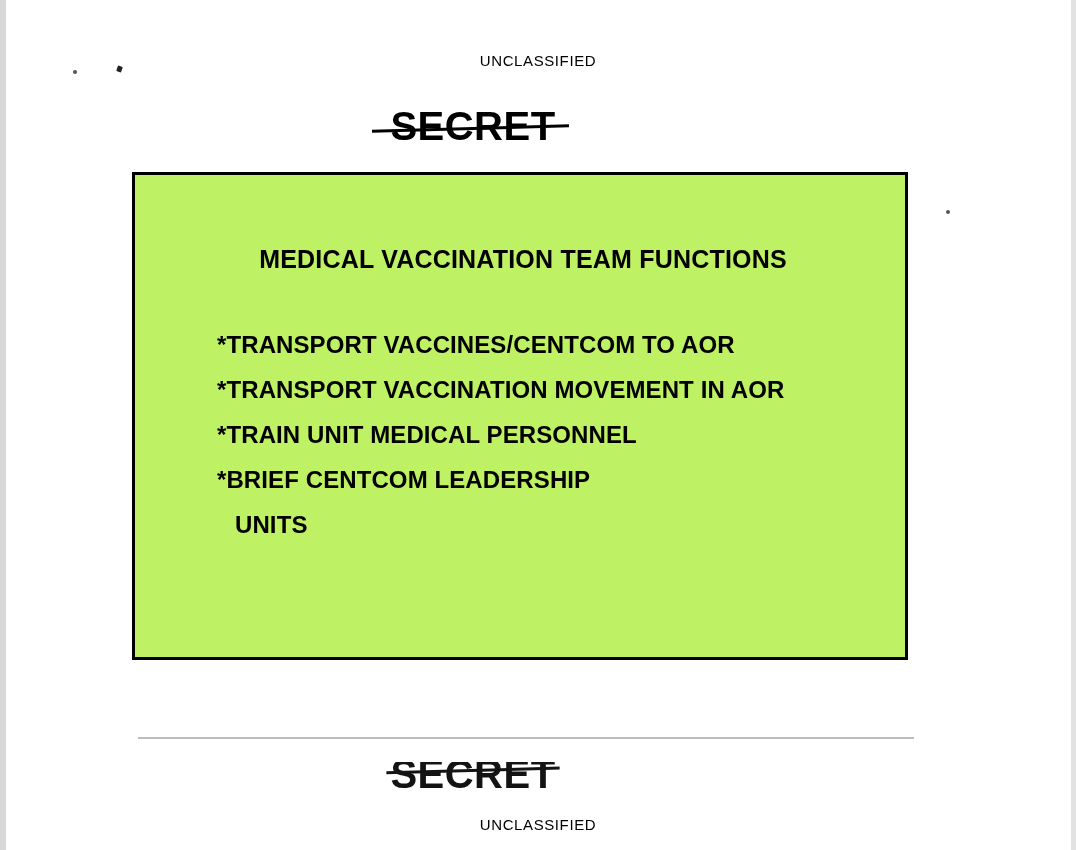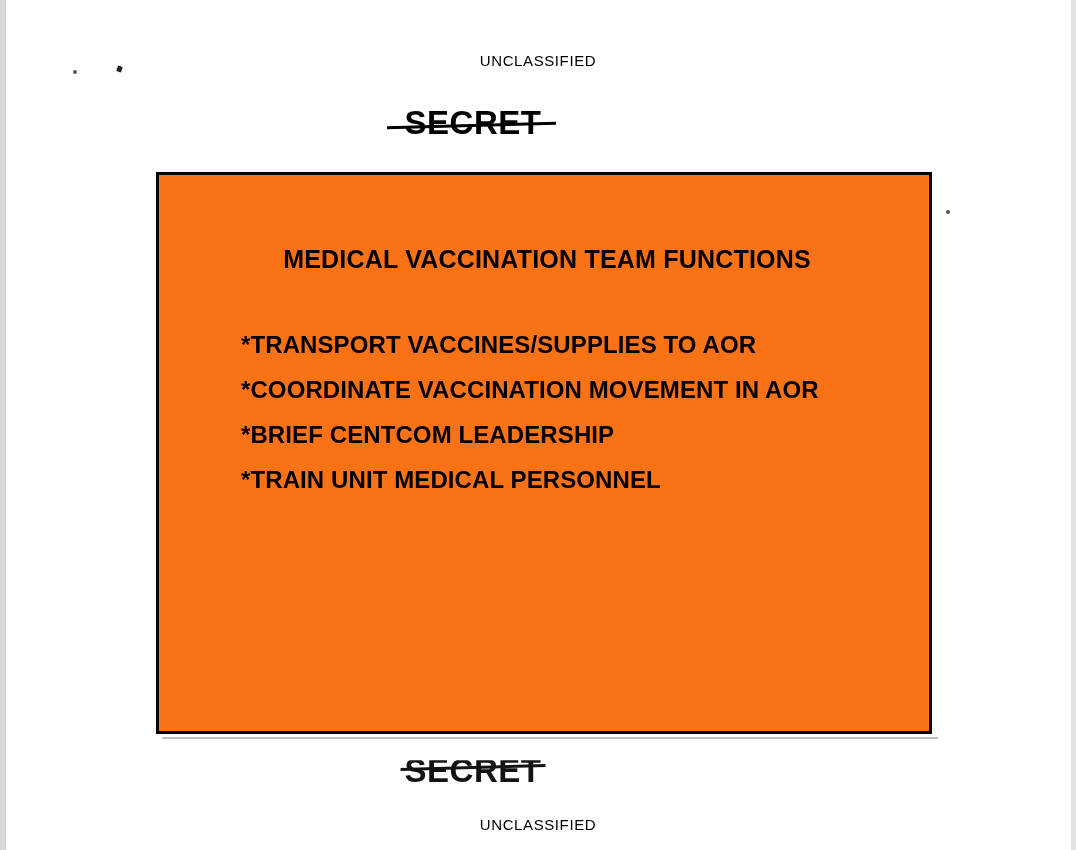--- a/index.html
+++ b/index.html
@@ -57,21 +57,21 @@
     letter-spacing: 0.6px;
   }
 
   
   .secret-stamp {
     position: absolute;
     left: 0;
     width: 946px;
     text-align: center;
     font-weight: bold;
-    font-size: 33px;
+    font-size: 40px;
     letter-spacing: 0.5px;
     font-family: "Liberation Sans", sans-serif;
   }
   .secret-stamp .txt {
     position: relative;
     display: inline-block;
     padding: 0 4px;
   }
   .secret-stamp .txt::after {
     content: "";
@@ -105,26 +105,26 @@
     border-radius: 50%;
   }
   .speck.s1 { left: 73px;  top: 70px;  width: 4px; height: 4px; }
   .speck.s2 { left: 117px; top: 66px;  width: 5px; height: 6px; background:#222; border-radius:1px; transform: rotate(20deg); }
   .speck.s3 { left: 946px; top: 210px; width: 4px; height: 4px; }
   .speck.s4 { left: 905px; top: 176px; width: 3px; height: 3px; }
 
   
   .slide-box {
     position: absolute;
-    left: 156px;
+    left: 132px;
     top: 172px;
     width: 776px;
-    height: 562px;
+    height: 488px;
     border: 3px solid #000;
-    background: #f97316;
+    background: #bef264;
     box-sizing: border-box;
   }
   .slide-box::after {
     
     content: "";
     position: absolute;
     left: 3px;
     top: 562px;
     width: 776px;
     height: 2px;
@@ -178,24 +178,25 @@
 
   <div class="secret-stamp secret-top">
     <span class="txt">SECRET</span>
   </div>
 
   <div class="slide-box">
 
     <div class="slide-title">MEDICAL VACCINATION TEAM FUNCTIONS</div>
 
     <div class="bullet-list">
-      <div class="bullet-line">*TRANSPORT VACCINES/SUPPLIES TO AOR</div>
-      <div class="bullet-line">*COORDINATE VACCINATION MOVEMENT IN AOR</div>
+      <div class="bullet-line">*TRANSPORT VACCINES/CENTCOM TO AOR</div>
+      <div class="bullet-line">*TRANSPORT VACCINATION MOVEMENT IN AOR</div>
+      <div class="bullet-line">*TRAIN UNIT MEDICAL PERSONNEL</div>
       <div class="bullet-line">*BRIEF CENTCOM LEADERSHIP</div>
-      <div class="bullet-line">*TRAIN UNIT MEDICAL PERSONNEL</div>
+      <div class="bullet-line indented">UNITS</div>
     </div>
 
   </div>
 
   <div class="secret-stamp secret-bottom">
     <span class="txt">SECRET</span>
   </div>
 
   <div class="classification-bottom">UNCLASSIFIED</div>
 

